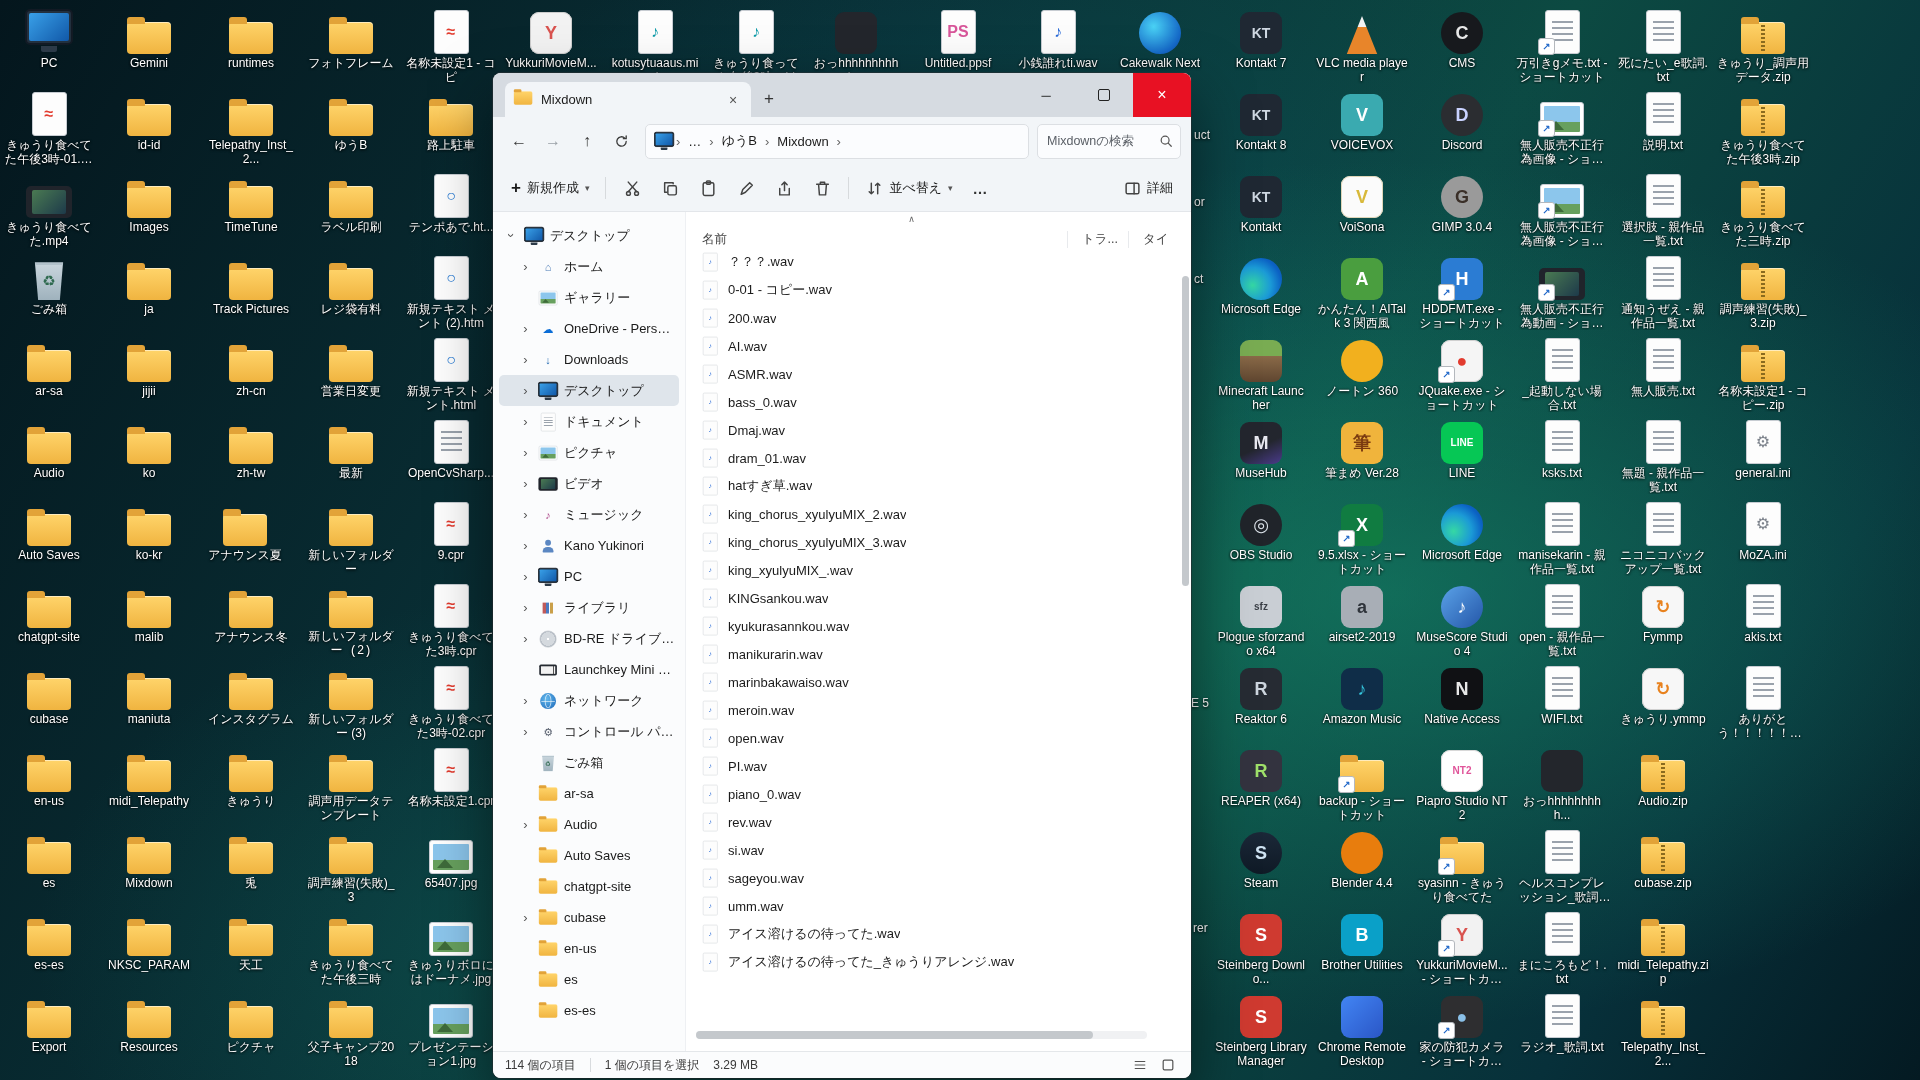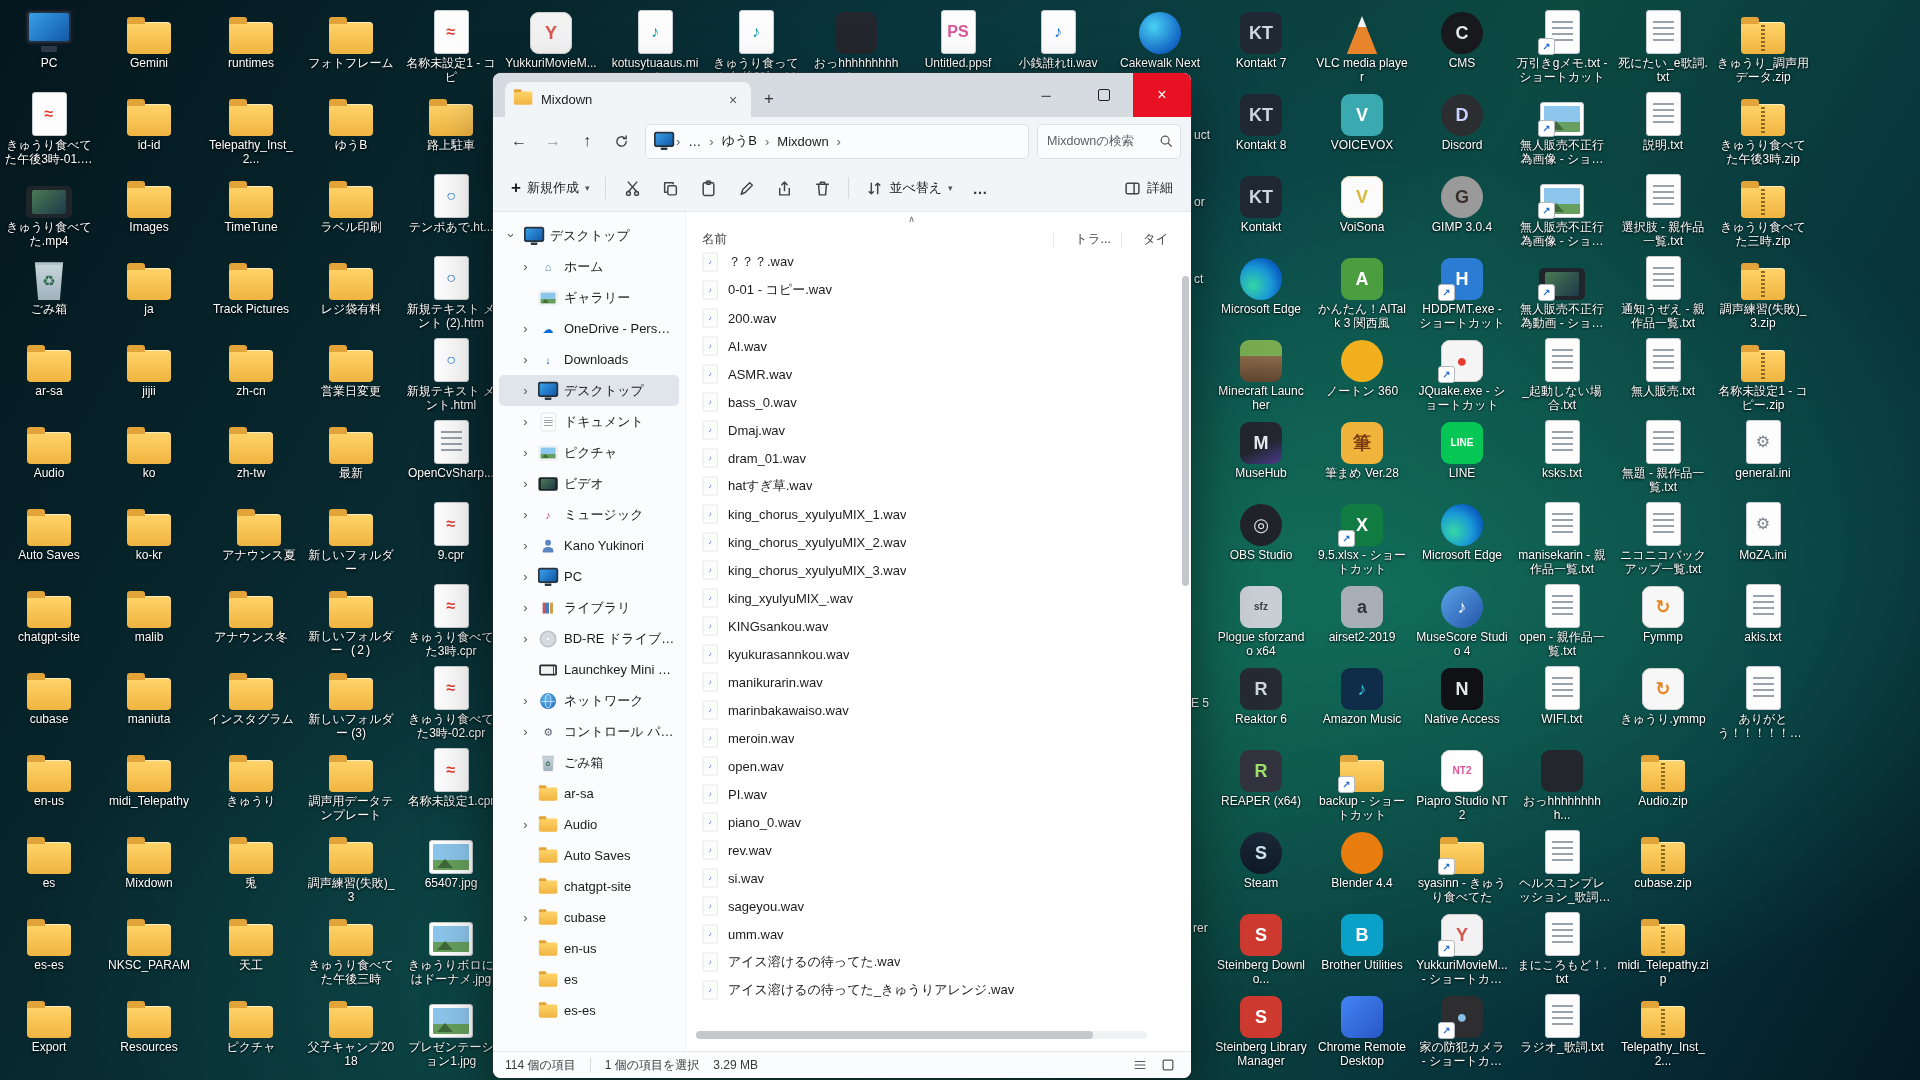--- a/index.html
+++ b/index.html
@@ -7,21 +7,21 @@
   body{position:relative;
     background:
       radial-gradient(1200px 700px at 72% 55%, rgba(24,150,115,.50), transparent 62%),
       radial-gradient(900px 600px at 30% 88%, rgba(16,100,92,.45), transparent 60%),
       radial-gradient(1000px 520px at 55% 22%, rgba(10,72,84,.55), transparent 65%),
       linear-gradient(120deg,#04161d 0%,#093036 35%,#0c4a42 62%,#07303a 85%,#041a22 100%);}
 
   
   .ic{position:relative;flex:none;display:flex;align-items:center;justify-content:center}
   .g{font-weight:700;font-size:18px;line-height:1;color:#fff}
-  .g.med{font-size:18px}
+  .g.med{font-size:14px}
   .g.small{font-size:10px;letter-spacing:0}
   .s-folder{width:44px;height:32px;border-radius:4px;background:linear-gradient(180deg,#ffd46a,#f0b440);box-shadow:inset 0 1px 0 rgba(255,255,255,.55)}
   .s-folder::before{content:"";position:absolute;top:-5px;left:0;width:18px;height:7px;border-radius:3px 3px 0 0;background:#e2a338}
   .s-folder.zip::after{content:"";position:absolute;left:50%;top:3px;bottom:3px;width:4px;transform:translateX(-50%);
     background:repeating-linear-gradient(180deg,#8a6a1e 0 2px,rgba(0,0,0,0) 2px 4px)}
   .s-doc{width:33px;height:42px;background:#fdfdfd;border:1px solid #c7ccd2;border-radius:3px}
   .s-doc.lines::after{content:"";position:absolute;left:6px;right:6px;top:10px;height:22px;
     background:repeating-linear-gradient(180deg,#9aa2ac 0 2px,rgba(0,0,0,0) 2px 6px)}
   .s-doc .g{font-size:16px}
   .s-app{width:42px;height:42px;border-radius:9px;background:#7a8088}
@@ -111,21 +111,21 @@
   .trow{height:31px;display:flex;align-items:center;gap:6px;margin:0 6px;border-radius:5px;font-size:13px;color:#1b1b1b;padding-right:4px}
   .trow.sel{background:#dfe5eb}
   .chev{width:13px;flex:none;color:#555;font-size:13px;display:flex;justify-content:center}
   .chev.down{transform:rotate(90deg)}
   .tlabel{white-space:nowrap;overflow:hidden;text-overflow:ellipsis}
 
   .main{flex:1;position:relative;min-width:0}
   .listhead{height:36px;display:flex;align-items:flex-end;padding:0 14px 4px 16px;font-size:12.5px;color:#444;position:relative}
   .sortind{position:absolute;left:44%;top:2px;font-size:9px;color:#666}
   .lh-name{flex:1}
-  .lh-col{width:46px;border-left:1px solid #e8eaed;padding-left:21px;white-space:nowrap;overflow:hidden}
+  .lh-col{width:46px;border-left:1px solid #e8eaed;padding-left:14px;white-space:nowrap;overflow:hidden}
   .lh-col.c3{width:34px}
   .filelist{position:absolute;top:36px;left:6px;right:12px;bottom:34px;overflow:hidden}
   .frow{height:28px;display:flex;align-items:center;gap:8px;padding:0 8px;font-size:13px;color:#1b1b1b;border-radius:4px}
   .fname{white-space:nowrap;overflow:hidden;text-overflow:ellipsis}
   .vscroll{position:absolute;right:2px;top:38px;bottom:36px;width:7px}
   .vthumb{position:absolute;top:26px;height:310px;width:7px;background:#c4c8cc;border-radius:4px}
   .hscroll{position:absolute;left:10px;right:44px;bottom:12px;height:8px;background:#f0f1f3;border-radius:4px}
   .hthumb{position:absolute;left:0;width:88%;height:8px;background:#c4c8cc;border-radius:4px}
 
   .statusbar{height:26px;border-top:1px solid #e4e7ea;display:flex;align-items:center;padding:0 12px;gap:14px;font-size:12px;color:#3a3a3a;background:#fbfcfd;flex:none}
@@ -325,21 +325,21 @@
         <span class="ic s-folder"></span>
       </div>
       <div class="dlabel">zh-cn</div>
     </div>
     <div class="dicon" style="left: 203px; top: 420px;">
       <div class="ic-box">
         <span class="ic s-folder"></span>
       </div>
       <div class="dlabel">zh-tw</div>
     </div>
-    <div class="dicon" style="left: 211px; top: 502px;">
+    <div class="dicon" style="left: 197px; top: 502px;">
       <div class="ic-box">
         <span class="ic s-folder"></span>
       </div>
       <div class="dlabel">アナウンス夏</div>
     </div>
     <div class="dicon" style="left: 203px; top: 584px;">
       <div class="ic-box">
         <span class="ic s-folder"></span>
       </div>
       <div class="dlabel">アナウンス冬</div>
@@ -1607,30 +1607,20 @@
             <span class="fname">hatすぎ草.wav</span>
           </div>
           <div class="frow">
             <span class="mini">
               <span class="mini-in">
                 <span class="ic s-doc">
                   <span class="g" style="color: rgb(38, 104, 216);">♪</span>
                 </span>
               </span>
             </span>
-            <span class="fname">king_chorus_xyulyuMIX_1.wav</span>
-          </div>
-          <div class="frow">
-            <span class="mini">
-              <span class="mini-in">
-                <span class="ic s-doc">
-                  <span class="g" style="color: rgb(38, 104, 216);">♪</span>
-                </span>
-              </span>
-            </span>
             <span class="fname">king_chorus_xyulyuMIX_2.wav</span>
           </div>
           <div class="frow">
             <span class="mini">
               <span class="mini-in">
                 <span class="ic s-doc">
                   <span class="g" style="color: rgb(38, 104, 216);">♪</span>
                 </span>
               </span>
             </span>

